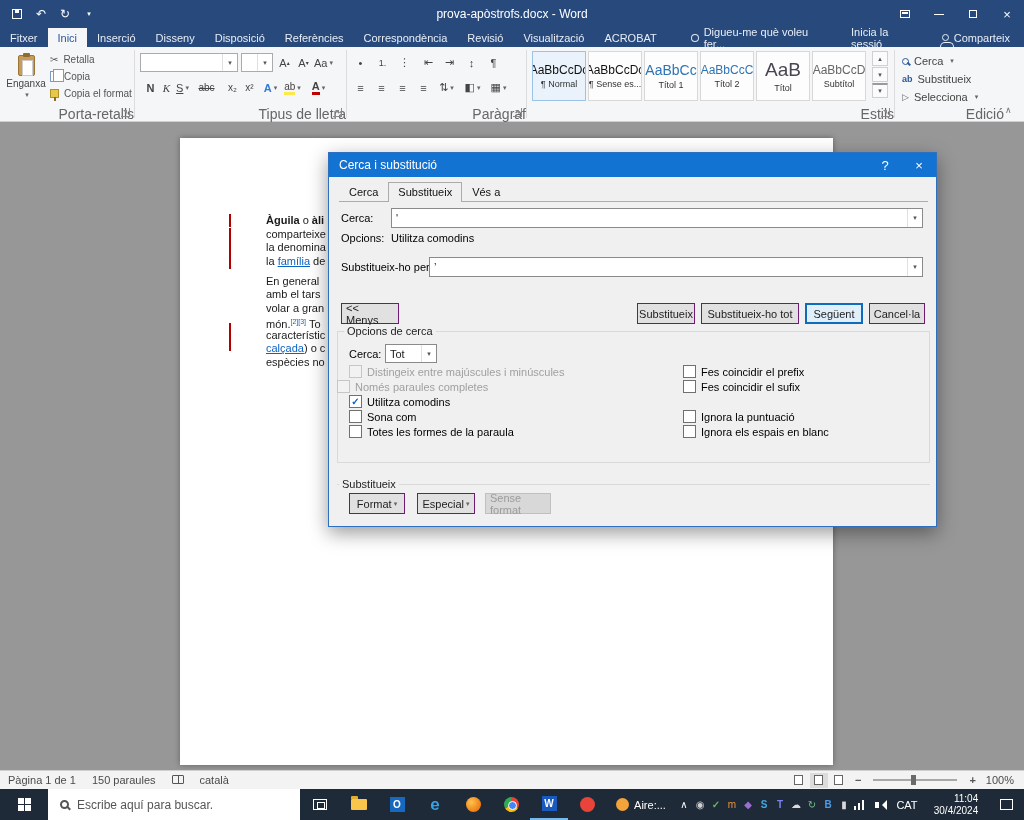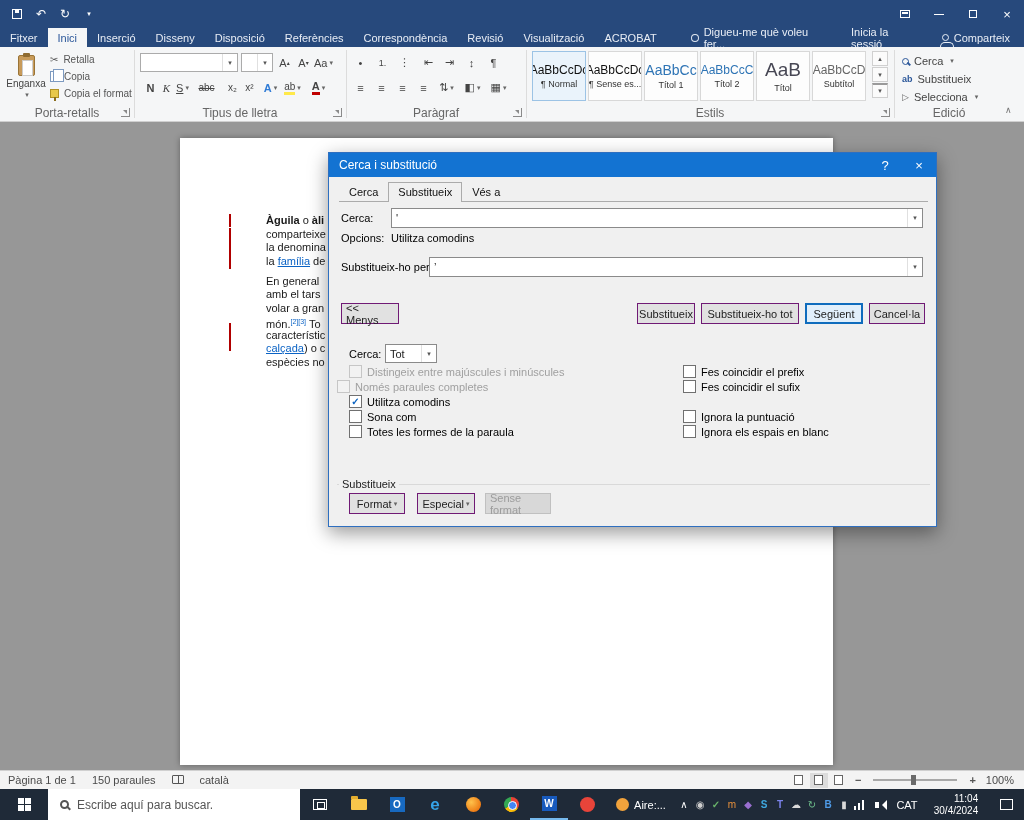--- a/index.html
+++ b/index.html
@@ -23,21 +23,21 @@
   
   .tabrow{left:0;top:28px;width:1024px;height:19px;background:#27497c;display:flex;align-items:stretch;color:#e8edf5;font-size:11px}
   .tabspan{padding:0 10px;display:flex;align-items:center}
   .tabactive{background:#f5f6f7;color:#2b579a}
   .bulb{width:8px;height:8px;border:1px solid #dfe6f0;border-radius:50%;display:inline-block;margin-right:5px}
   .person{width:7px;height:7px;border:1px solid #eaf0f8;border-radius:50%;display:inline-block;position:relative;margin-right:5px}
   .person::after{content:"";position:absolute;left:-3px;top:7px;width:12px;height:4px;border:1px solid #eaf0f8;border-bottom:none;border-radius:5px 5px 0 0}
   
   .ribbon{left:0;top:47px;width:1024px;height:75px;background:#f5f6f7;border-bottom:1px solid #cfcfcf}
   .sep{position:absolute;top:3px;width:1px;height:68px;background:#dcdcdc}
-  .g-label{position:absolute;top:59px;font-size:12px;color:#666;text-align:center}
+  .g-label{position:absolute;top:59px;font-size:14px;color:#666;text-align:right}
   .launcher{position:absolute;width:9px;height:9px;border-right:1px solid #8a8a8a;border-bottom:1px solid #8a8a8a}
   .launcher::after{content:"";position:absolute;right:2px;bottom:2px;border-top:4px solid #8a8a8a;border-left:4px solid transparent}
   .rbtn{position:absolute;display:flex;align-items:center;justify-content:center;height:17px;min-width:17px;color:#444;font-size:11px}
   .dd{font-size:7px;color:#666;margin-left:2px}
   .combo{position:absolute;background:#fff;border:1px solid #ababab;display:flex;align-items:center}
   .cval{flex:1;padding:0 4px;white-space:nowrap;overflow:hidden}
   .carr{width:15px;align-self:stretch;display:flex;align-items:center;justify-content:center;font-size:7px;color:#555;border-left:1px solid #e0e0e0}
   .clipb{width:17px;height:21px;background:#c89b5a;border:1px solid #9a7437;border-radius:2px;position:relative}
   .clipb::before{content:"";position:absolute;top:-3px;left:4px;width:7px;height:4px;background:#8f6b30;border-radius:1px}
   .clipb::after{content:"";position:absolute;left:3px;top:4px;width:9px;height:14px;background:#fff;border:1px solid #ccc}
@@ -123,20 +123,21 @@
 
   <div class="a titlebar">
     <div class="qat">
       <span class="qbtn">
           <span class="floppy"></span>
         </span>
       <span class="qbtn">↶</span>
       <span class="qbtn">↻</span>
       <span class="qbtn" style="font-size:7px">▾</span>
     </div>
+    <div class="wtitle">prova-apòstrofs.docx - Word</div>
     <div class="winbtns">
       <span class="winbtn">
           <span class="ribdisp"></span>
         </span>
       <span class="winbtn">
           <span class="minbar"></span>
         </span>
       <span class="winbtn">
           <span class="restsq"></span>
         </span>
@@ -351,20 +352,23 @@
     <div class="combo" style="left:100px;top:104px;width:494px;height:20px;border-color:#8a8a8a">
       <span class="cval">’</span>
       <span class="carr">▾</span>
     </div>
     <div class="dbtn" style="left:12px;top:150px;width:58px">&lt;&lt; Menys</div>
     <div class="dbtn" style="left:308px;top:150px;width:58px">Substitueix</div>
     <div class="dbtn" style="left:372px;top:150px;width:98px">Substitueix-ho tot</div>
     <div class="dbtn def" style="left:476px;top:150px;width:58px">Següent</div>
     <div class="dbtn" style="left:540px;top:150px;width:56px">Cancel·la</div>
 
+    <div class="grpbox" style="left:8px;top:178px;width:593px;height:132px">
+      <span class="legend">Opcions de cerca</span>
+    </div>
     <span class="dlabel" style="left:20px;top:195px">Cerca:</span>
     <div class="combo" style="left:56px;top:191px;width:52px;height:19px;border-color:#8a8a8a">
       <span class="cval">Tot</span>
       <span class="carr">▾</span>
     </div>
     <div class="cbrow dis" style="left:20px;top:212px">
         <span class="cb"></span>
         <span>Distingeix entre majúscules i minúscules</span>
       </div>
     <div class="cbrow dis" style="left:8px;top:227px">

